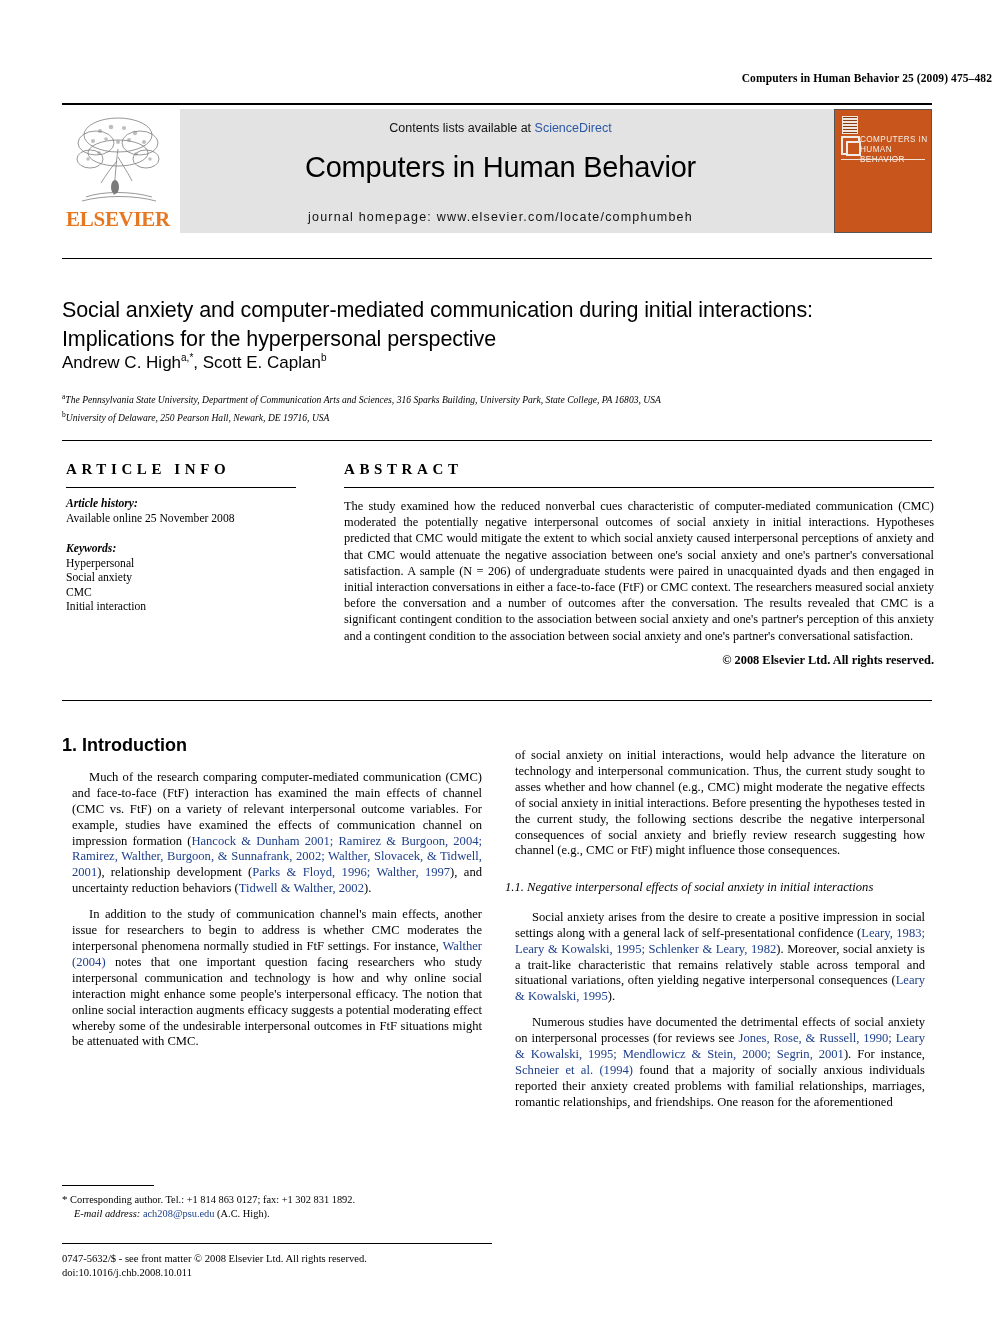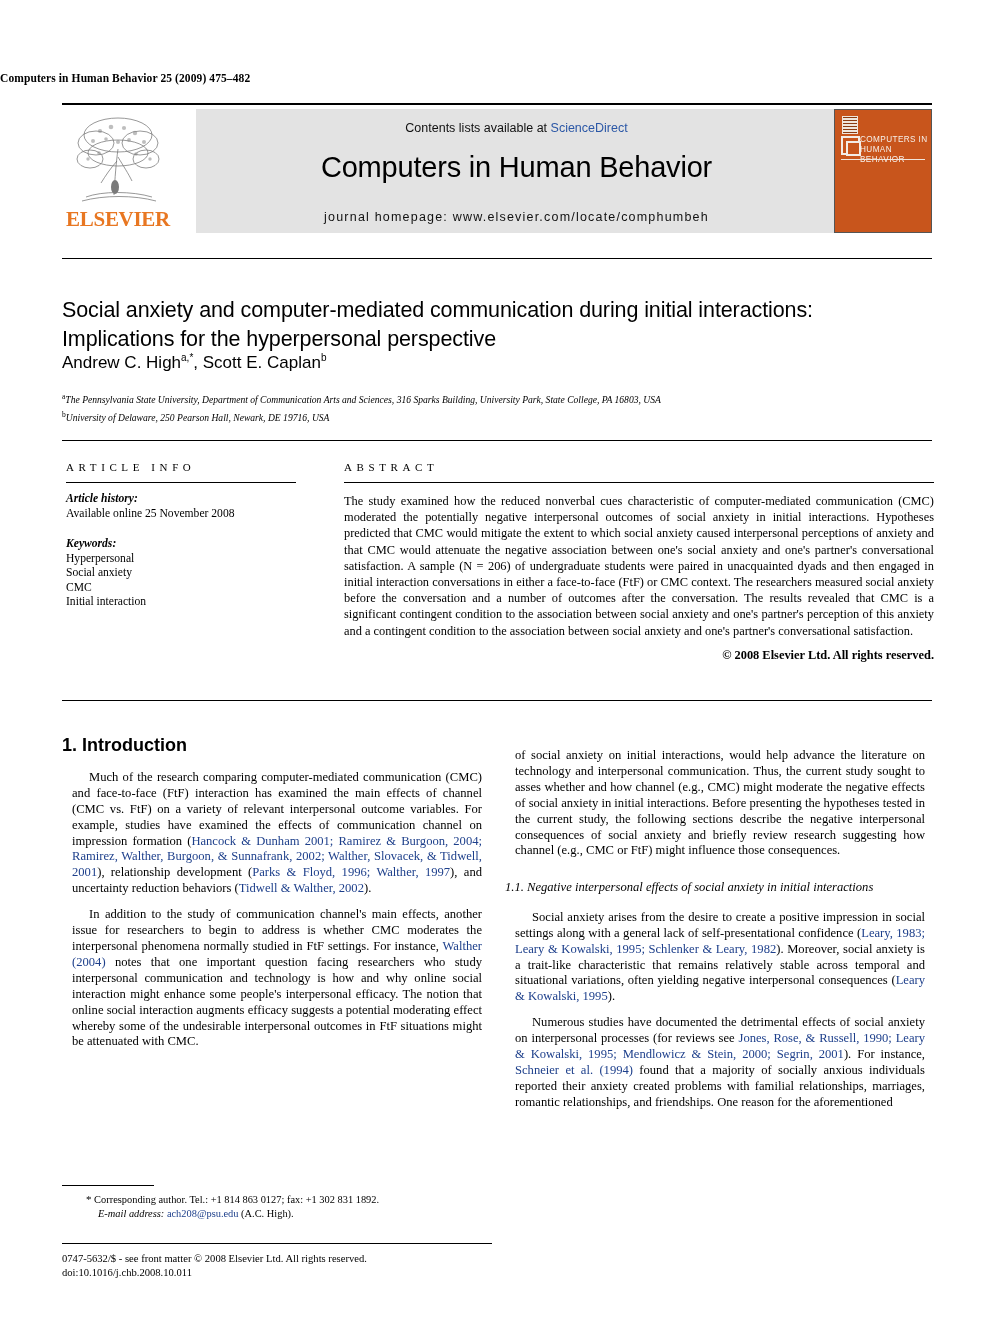--- a/index.html
+++ b/index.html
@@ -20,21 +20,21 @@
     left: 0; top: 0;
     width: 992px;
     height: 1323px;
   }
 
   
   .running-head {
     position: absolute;
     left: 0; top: 72px;
     width: 992px;
-    text-align: left;
+    text-align: right;
     font-size: 11.5px;
     font-weight: bold;
     letter-spacing: 0.1px;
   }
 
   
   .masthead {
     position: absolute;
     left: 62px; top: 103px;
     width: 870px;
@@ -64,21 +64,20 @@
     font-weight: bold;
     letter-spacing: -0.3px;
     color: #E87722;
   }
   .journal-band {
     position: absolute;
     left: 118px; top: 0;
     width: 700px;
     height: 124px;
     background: #e3e3e3;
-    margin-left: 16px;
   }
   .contents-line {
     position: absolute;
     left: 0; top: 12px;
     width: 641px;
     text-align: center;
     font-family: "Liberation Sans", sans-serif;
     font-size: 12.5px;
     color: #111;
   }
@@ -212,22 +211,22 @@
     left: 66px; top: 461px;
     width: 230px;
   }
   .abs-col {
     position: absolute;
     left: 344px; top: 461px;
     width: 590px;
   }
   .sec-head {
     font-family: "Liberation Serif", serif;
-    font-size: 11px;
-    font-weight: normal;
+    font-size: 15px;
+    font-weight: bold;
     letter-spacing: 4.6px;
   }
   .head-rule {
     margin-top: 9px;
     border-top: 1px solid #000;
   }
   .info-body {
     margin-top: 9px;
     font-size: 11.6px;
     line-height: 14.5px;
@@ -290,21 +289,21 @@
     left: 62px; top: 1185px;
     width: 430px;
     font-size: 10.4px;
     line-height: 13.6px;
   }
   .footnote-rule {
     width: 92px;
     border-top: 1px solid #000;
     margin-bottom: 7px;
   }
-  .footnote-line { padding-left: 12px; text-indent: -12px; margin-left: 24px; }
+  .footnote-line { padding-left: 12px; text-indent: -12px; }
   .footnote .star { font-size: 11px; }
   .footnote .em { font-style: italic; }
   .footnote a.mail { color: #1d3f8b; text-decoration: none; }
 
   
   .bottom-rule {
     position: absolute;
     left: 62px; top: 1243px;
     width: 430px;
     border-top: 1px solid #000;

